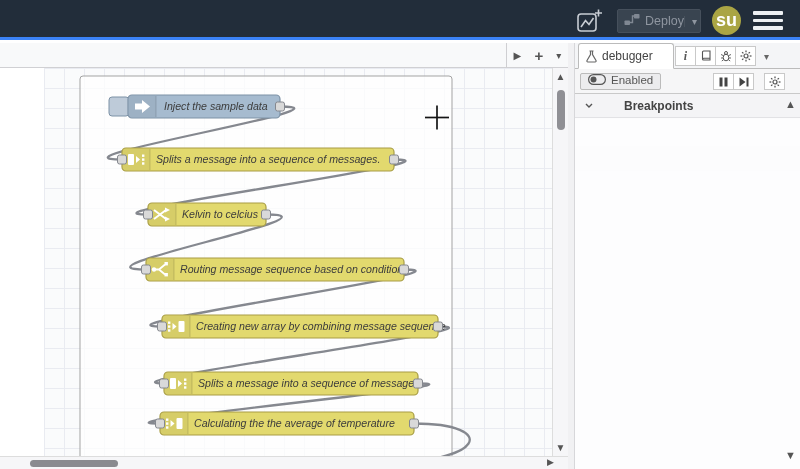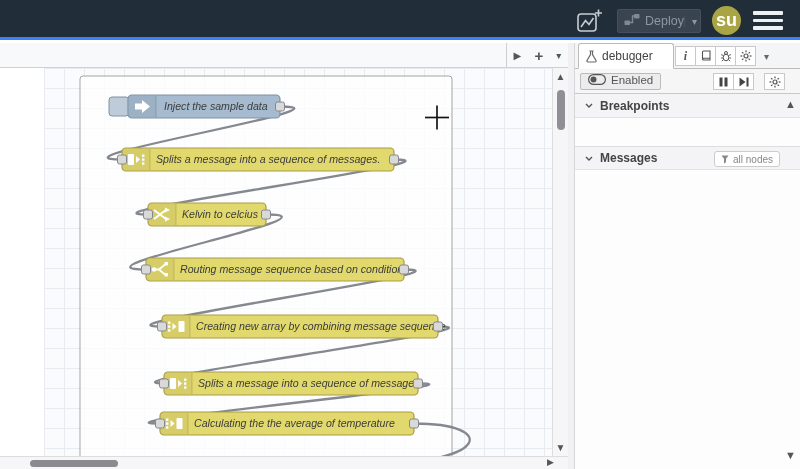--- a/index.html
+++ b/index.html
@@ -73,21 +73,21 @@
                 background:#f6f6f7; border-bottom:1px solid #c9c9c9; }
   .enabled-btn { position:absolute; left:5px; top:4px; height:17px; padding:0 7px;
                  background:#ececee; border:1px solid #bbb; border-radius:2px;
                  display:flex; align-items:flex-start; cursor:pointer; }
   .enabled-btn .elabel { font-size:11.5px; color:#555; margin-left:5px; }
   .dbg-ctrl { position:absolute; right:46px; top:4px; display:flex; }
   .dbg-ctrl .sq-btn, .gear-right .sq-btn { height:17px; }
   .gear-right { position:absolute; right:15px; top:4px; }
 
   .sb-section-hdr { position:absolute; left:0; width:225px; height:24px; background:#f4f4f6;
-                    border-bottom:1px solid #e2e2e5; display:flex; align-items:center; padding-left:10px; }
+                    border-bottom:1px solid #e2e2e5; display:flex; align-items:center; padding-left:10px;gap:24px; }
   .sb-section-hdr .stitle { font-size:12px; font-weight:bold; color:#444; margin-left:7px; }
   .bp-hdr { top:51px; }
   .bp-body { position:absolute; left:0; top:76px; width:225px; height:27px; background:#fdfdfe; }
   .msg-hdr { top:103px; border-top:1px solid #ddd; }
   .msg-body { position:absolute; left:0; top:128px; width:225px; height:298px; background:#fdfdfe; }
   .filter-btn { position:absolute; right:20px; top:4px; height:16px; padding:0 6px;
                 background:#fff; border:1px solid #ccc; border-radius:3px;
                 display:flex; align-items:center; cursor:pointer; }
   .filter-btn .flabel { font-size:10px; color:#888; margin-left:4px; }
   .sb-scroll-up { position:absolute; right:4px; top:55px; font-size:11px; color:#555; cursor:pointer; }
@@ -358,31 +358,19 @@
     </div>
 
     <div class="sb-section-hdr bp-hdr">
       <svg width="8" height="5" viewBox="0 0 8 5">
         <polyline points="1,1 4,4 7,1" fill="none" stroke="#555" stroke-width="1.4"></polyline>
       </svg>
       <span class="stitle">Breakpoints</span>
     </div>
     <div class="bp-body"></div>
 
-    <div class="sb-section-hdr msg-hdr">
-      <svg width="8" height="5" viewBox="0 0 8 5">
-        <polyline points="1,1 4,4 7,1" fill="none" stroke="#555" stroke-width="1.4"></polyline>
-      </svg>
-      <span class="stitle">Messages</span>
-      <div class="filter-btn">
-        <svg width="8" height="9" viewBox="0 0 8 9">
-          <path d="M0.5,0.5 h7 L5,3.8 v3.4 l-2,1.3 v-4.7 z" fill="#888"></path>
-        </svg>
-        <span class="flabel">all nodes</span>
-      </div>
-    </div>
     <div class="msg-body"></div>
 
     <div class="sb-scroll-up">▲</div>
     <div class="sb-scroll-down">▼</div>
   </div>
 
 </div>
 
 </body></html>

